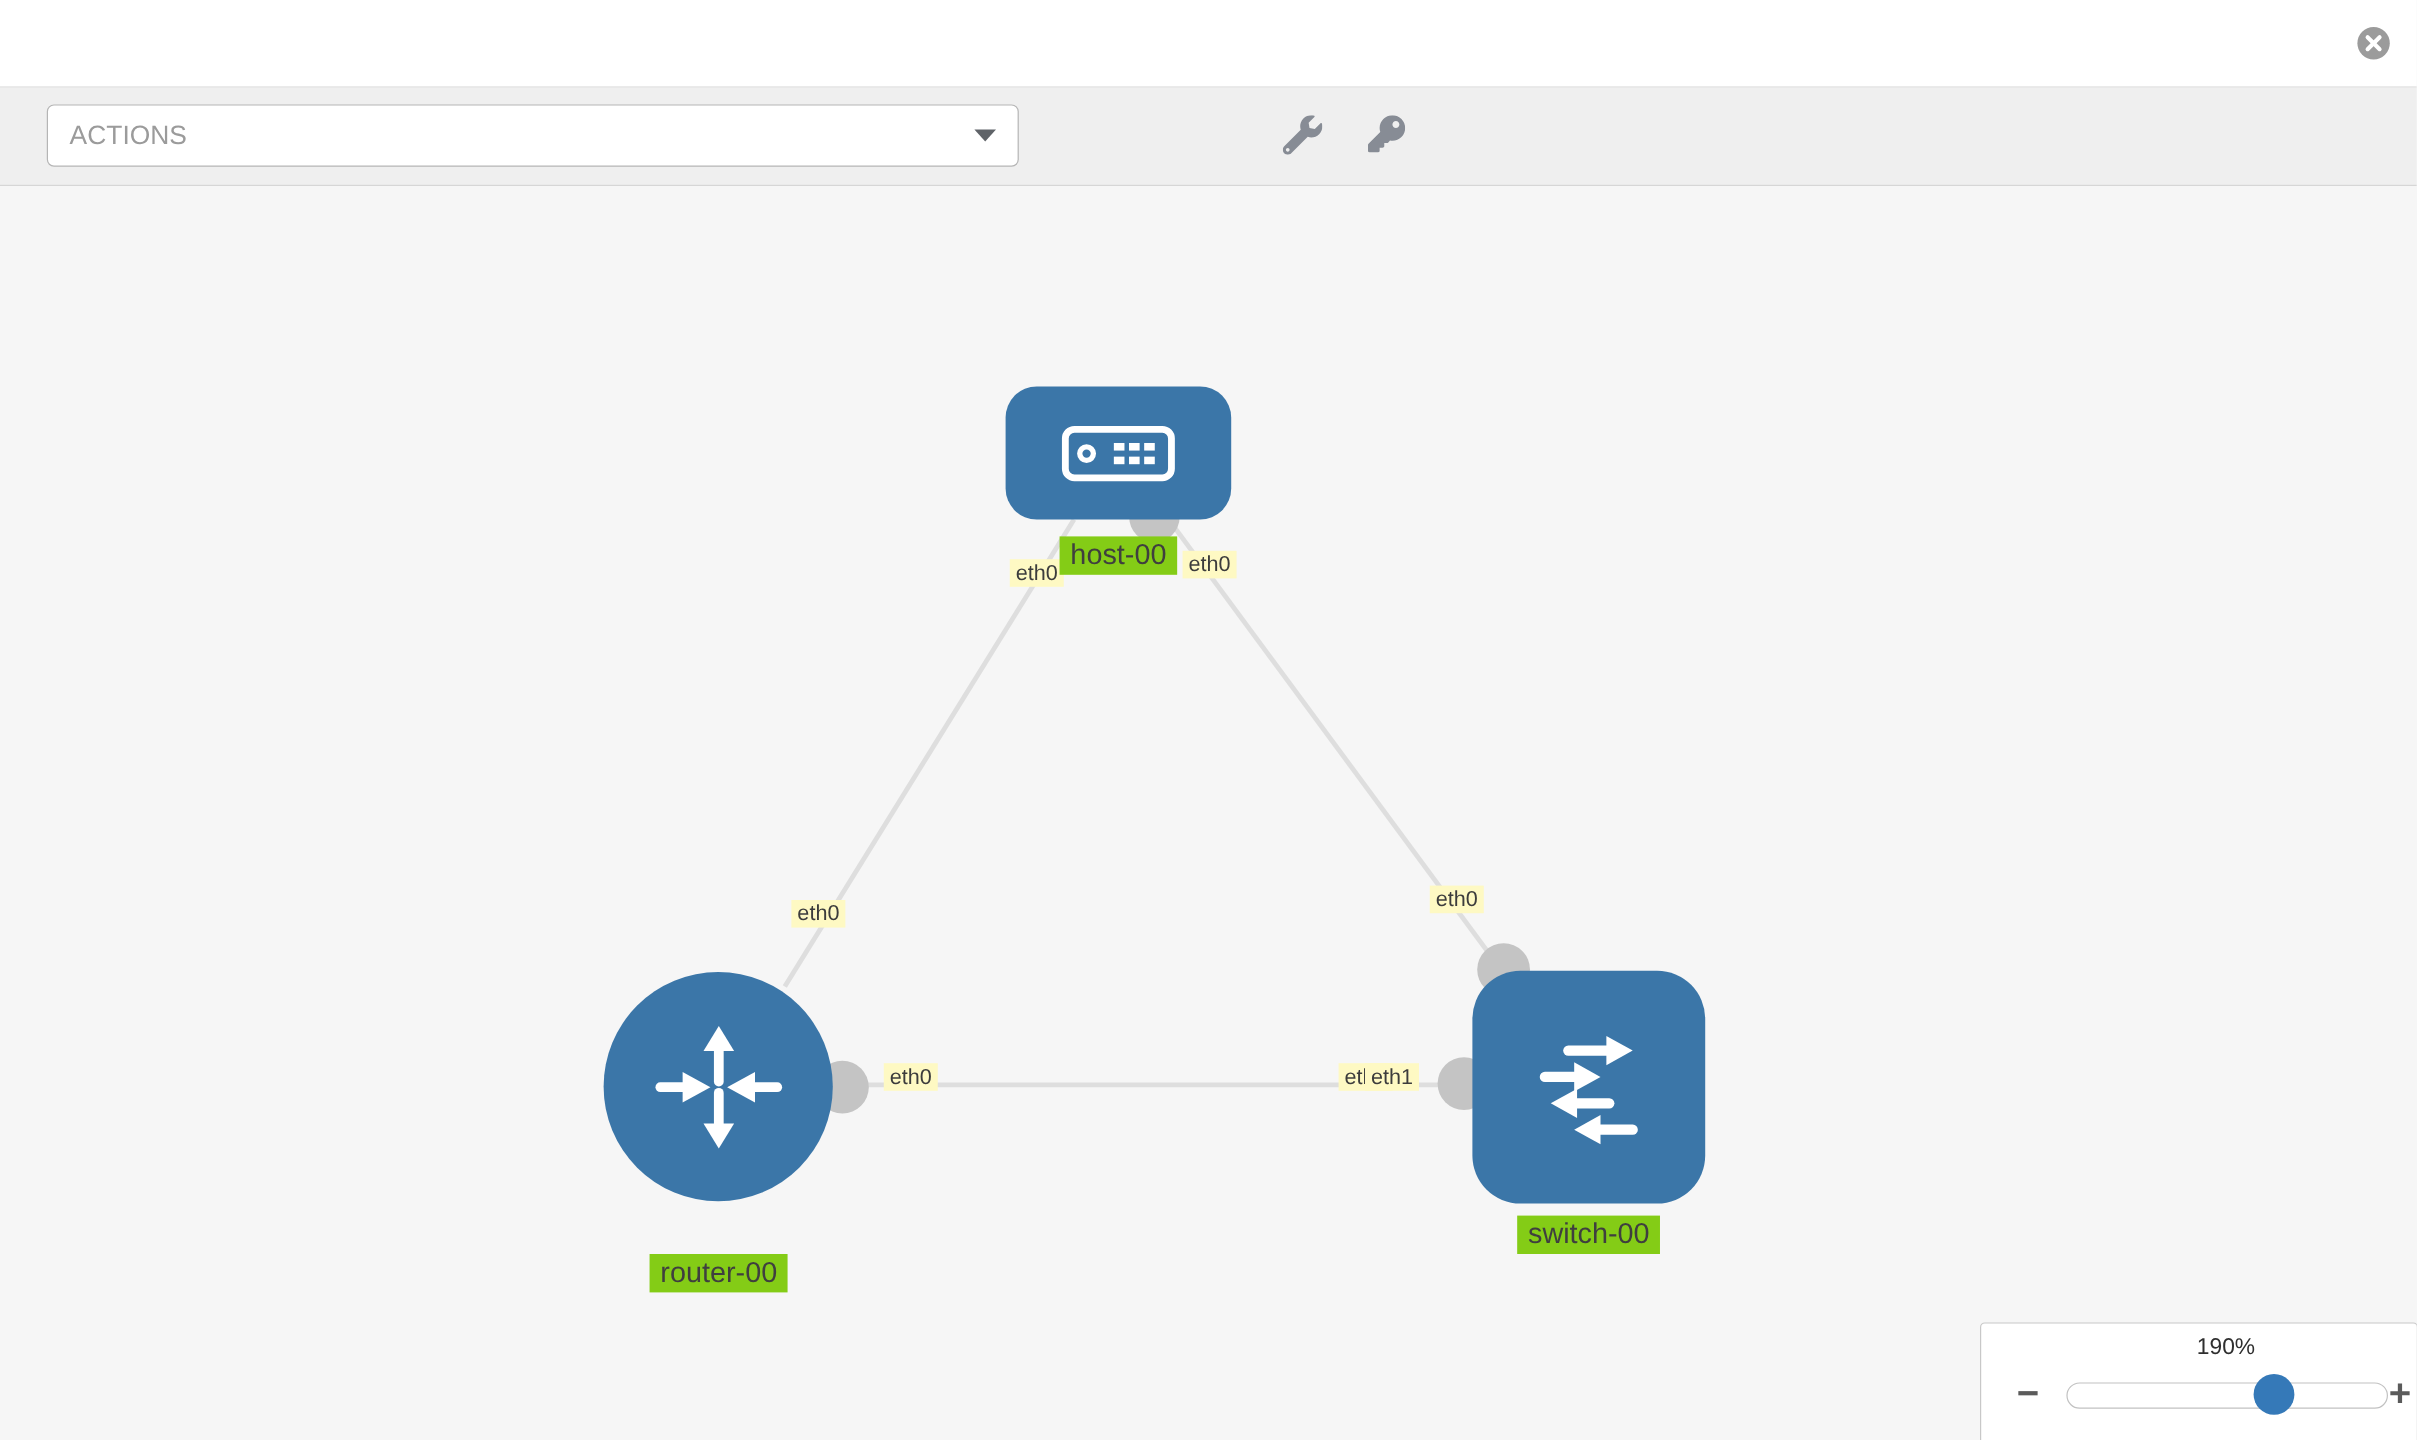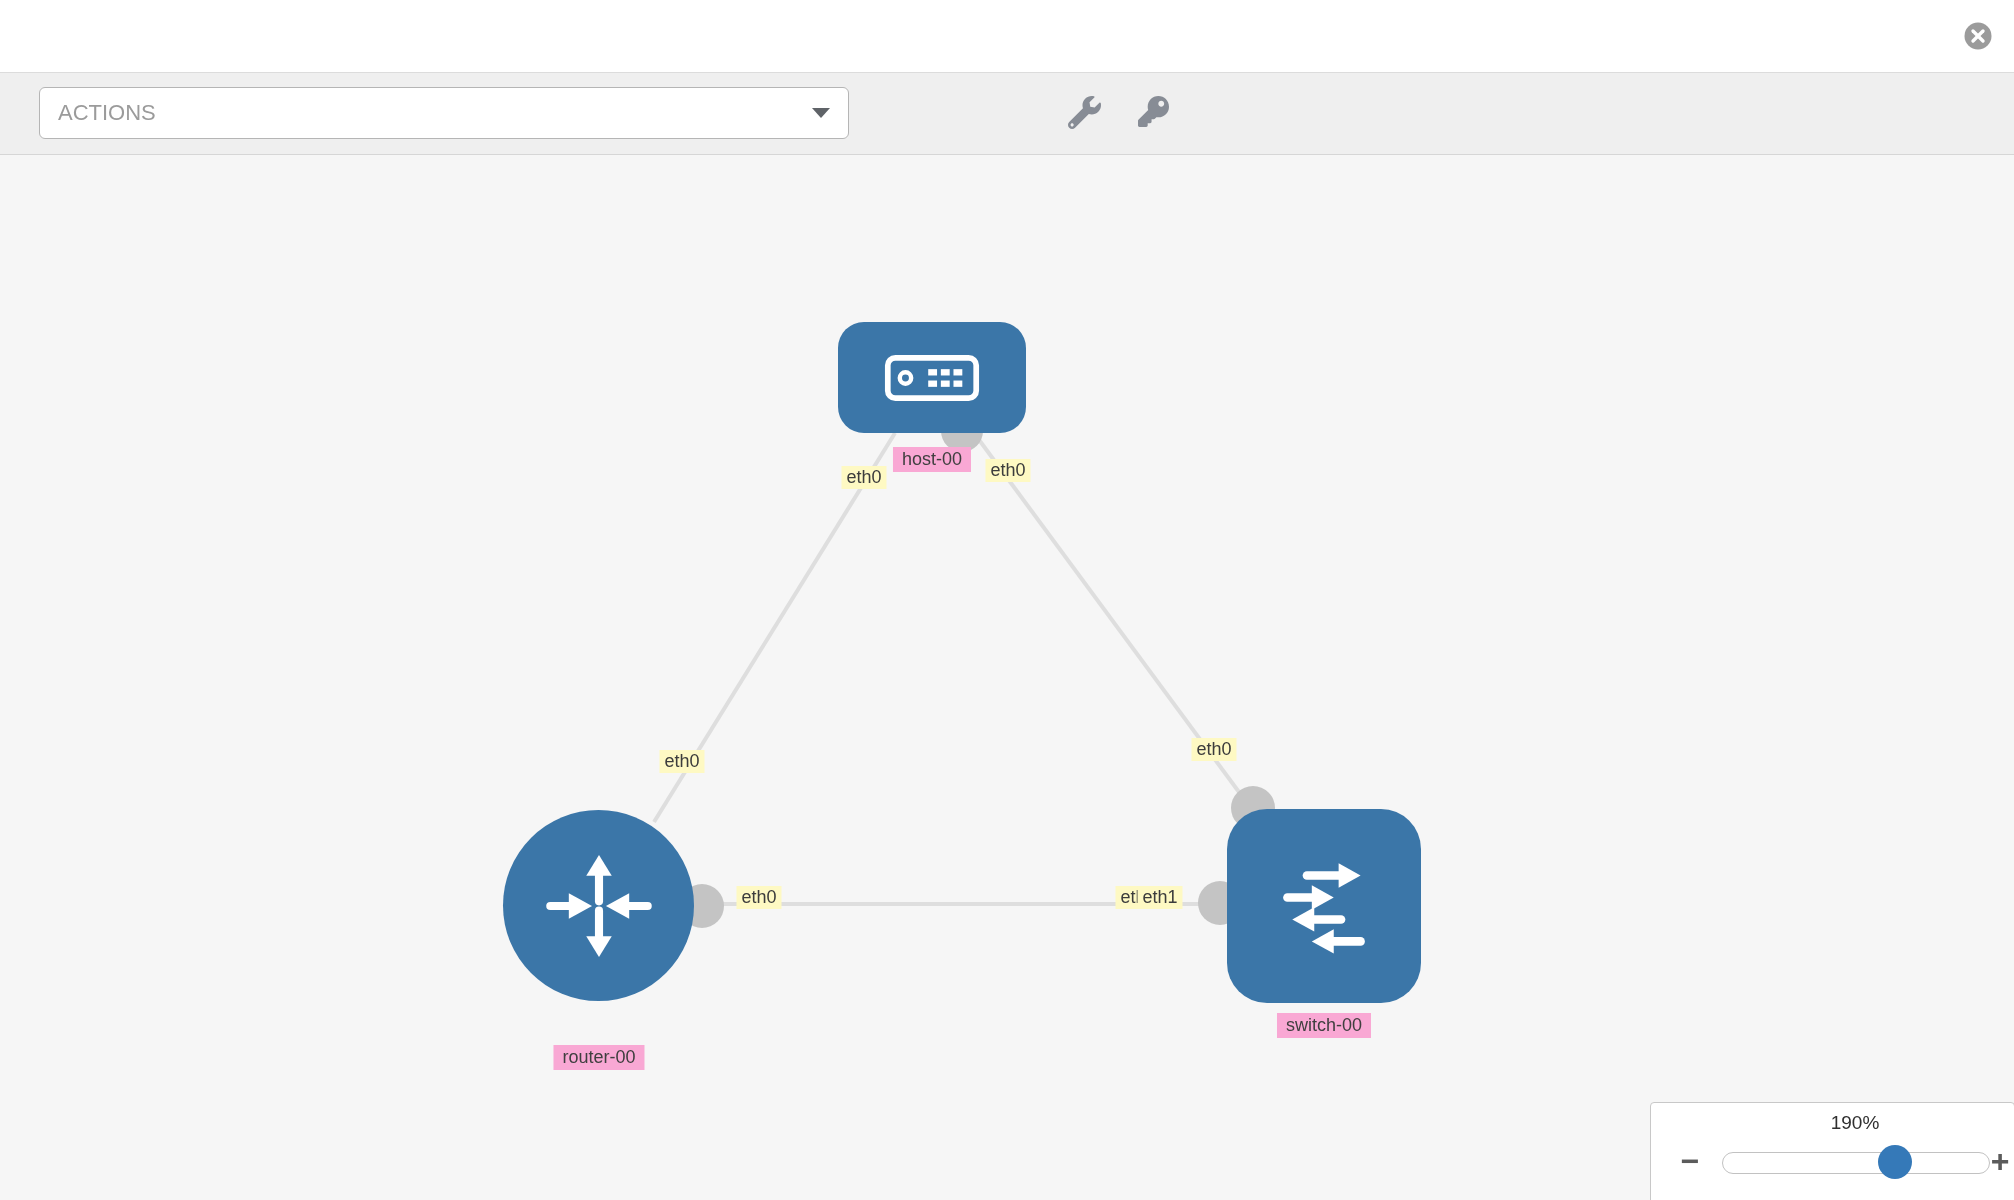--- a/index.html
+++ b/index.html
@@ -9,21 +9,21 @@
     -webkit-font-smoothing:antialiased;
   }
   
   .header{position:absolute;left:0;top:0;width:2014px;height:72px;background:#ffffff;
           border-bottom:1px solid #dcdcdc;z-index:30;}
   .page-title{position:absolute;left:39px;top:50%;transform:translateY(-50%);
               font-size:25px;font-weight:bold;color:#54504b;letter-spacing:.2px;}
   .close-btn{position:absolute;right:21px;top:21px;width:30px;height:30px;cursor:pointer;}
   
   .toolbar{position:absolute;left:0;top:72px;width:2014px;height:82px;background:#efefef;
-           border-bottom:1px solid #d6d6d6;z-index:29;}
+           border-bottom:1px solid #d6d6d6;z-index:29;text-align:center;}
   .select-box{position:absolute;top:15px;height:52px;background:#ffffff;border:1px solid #b5b5b5;
               border-radius:6px;display:flex;align-items:center;justify-content:space-between;
               padding:0 18px;box-sizing:border-box;color:#9b9b9b;font-size:22px;cursor:pointer;}
   .actions-box{left:39px;width:810px;}
   .search-box{left:1202px;width:806px;}
   .caret{width:0;height:0;border-left:9px solid transparent;border-right:9px solid transparent;
          border-top:10px solid #5f6368;}
   .tool-btn{position:absolute;top:24px;width:34px;height:34px;cursor:pointer;}
   .tool-wrench{left:1068px;}
   .tool-key{left:1138px;}
@@ -32,22 +32,22 @@
   .port{position:absolute;border-radius:50%;background:#c4c4c4;z-index:2;}
   .port-host-bottom{left:941px;top:410px;width:42px;height:42px;}
   .port-router-right{left:680px;top:884px;width:44px;height:44px;}
   .port-switch-left{left:1198px;top:881px;width:44px;height:44px;}
   .port-switch-top{left:1231px;top:786px;width:44px;height:44px;}
   .node{position:absolute;background:#3b76a8;display:flex;align-items:center;justify-content:center;
         z-index:3;cursor:pointer;}
   .node-host{left:838px;top:322px;width:188px;height:111px;border-radius:26px;}
   .node-router{left:503px;top:810px;width:191px;height:191px;border-radius:50%;}
   .node-switch{left:1227px;top:809px;width:194px;height:194px;border-radius:40px;}
-  .node-label{position:absolute;transform:translateX(-50%);background:#f9a8d4;color:#3f3f3f;
-              font-size:18px;padding:2px 9px;z-index:5;white-space:nowrap;}
+  .node-label{position:absolute;transform:translateX(-50%);background:#84cc16;color:#3f3f3f;
+              font-size:24px;padding:2px 9px;z-index:5;white-space:nowrap;}
   .label-host{left:932px;top:447px;}
   .label-router{left:599px;top:1013px;margin-top:32px;}
   .label-switch{left:1324px;top:1013px;}
   .if-label{position:absolute;transform:translateX(-50%);background:#fef9c3;color:#3c3c3c;
             font-size:18px;padding:1px 5px;z-index:4;white-space:nowrap;}
   .if-0{left:864px;top:466px;}
   .if-1{left:1008px;top:459px;}
   .if-2{left:682px;top:750px;}
   .if-3{left:1214px;top:738px;}
   .if-4{left:759px;top:886px;}

